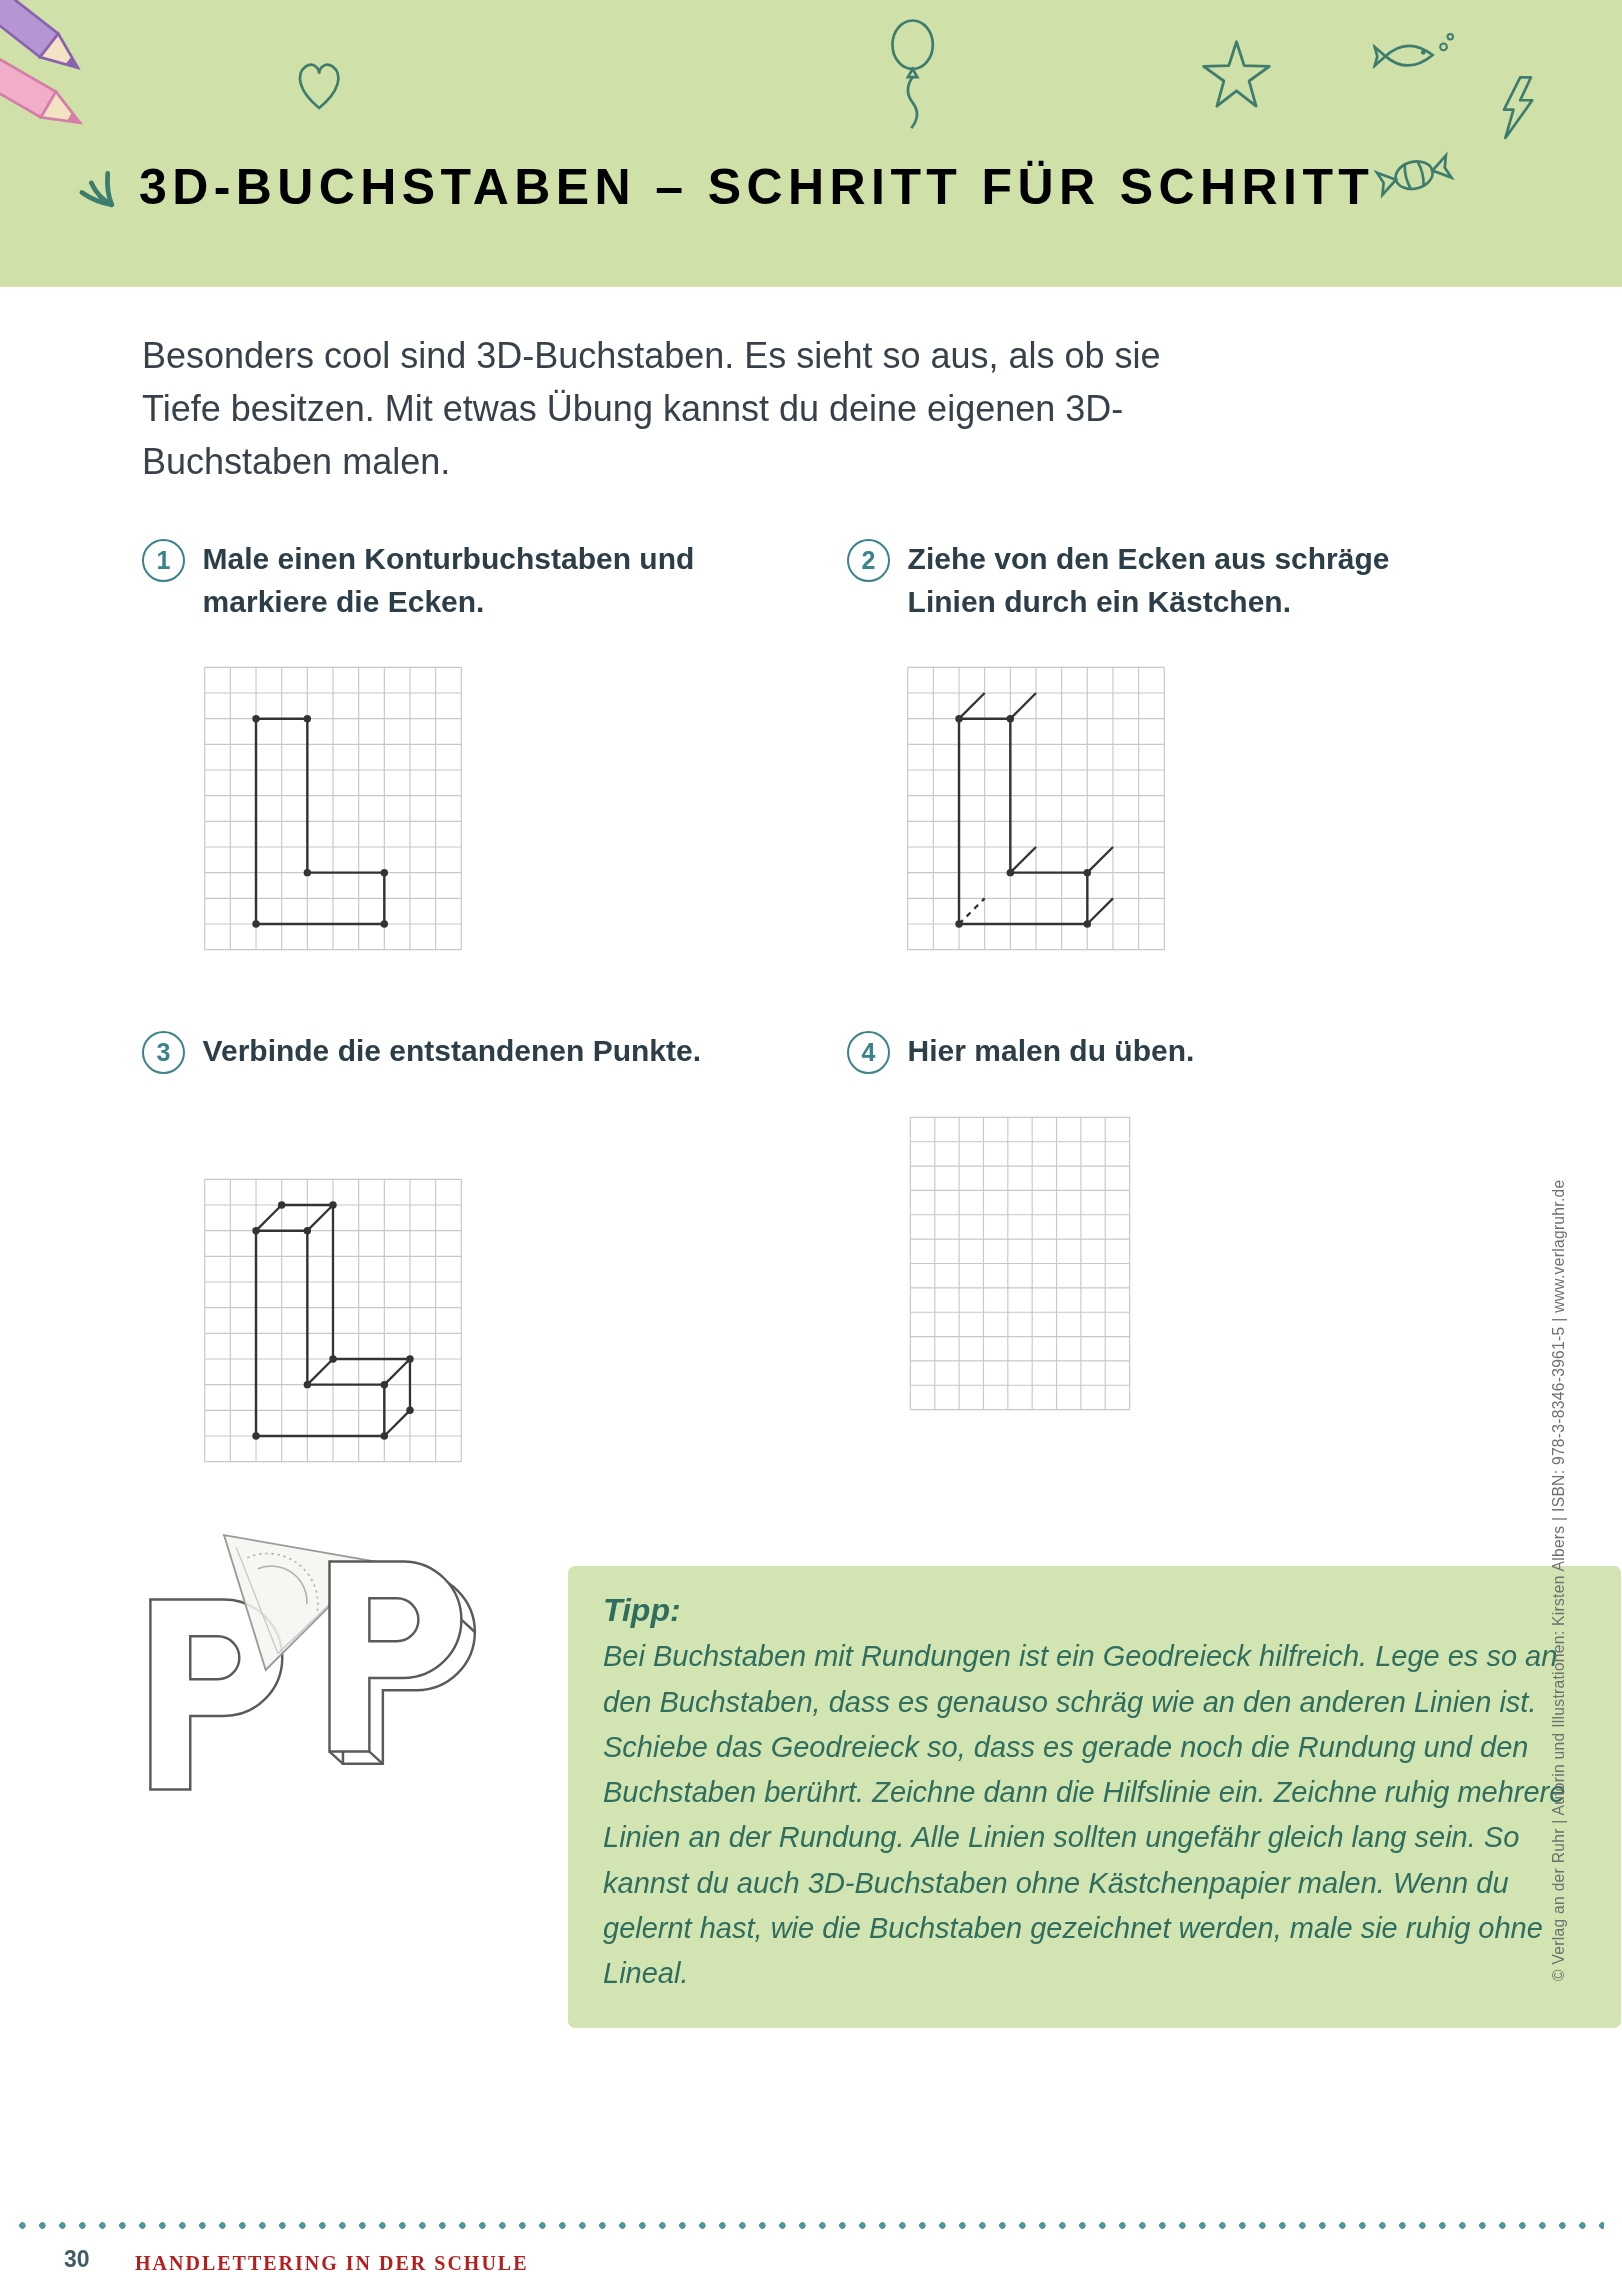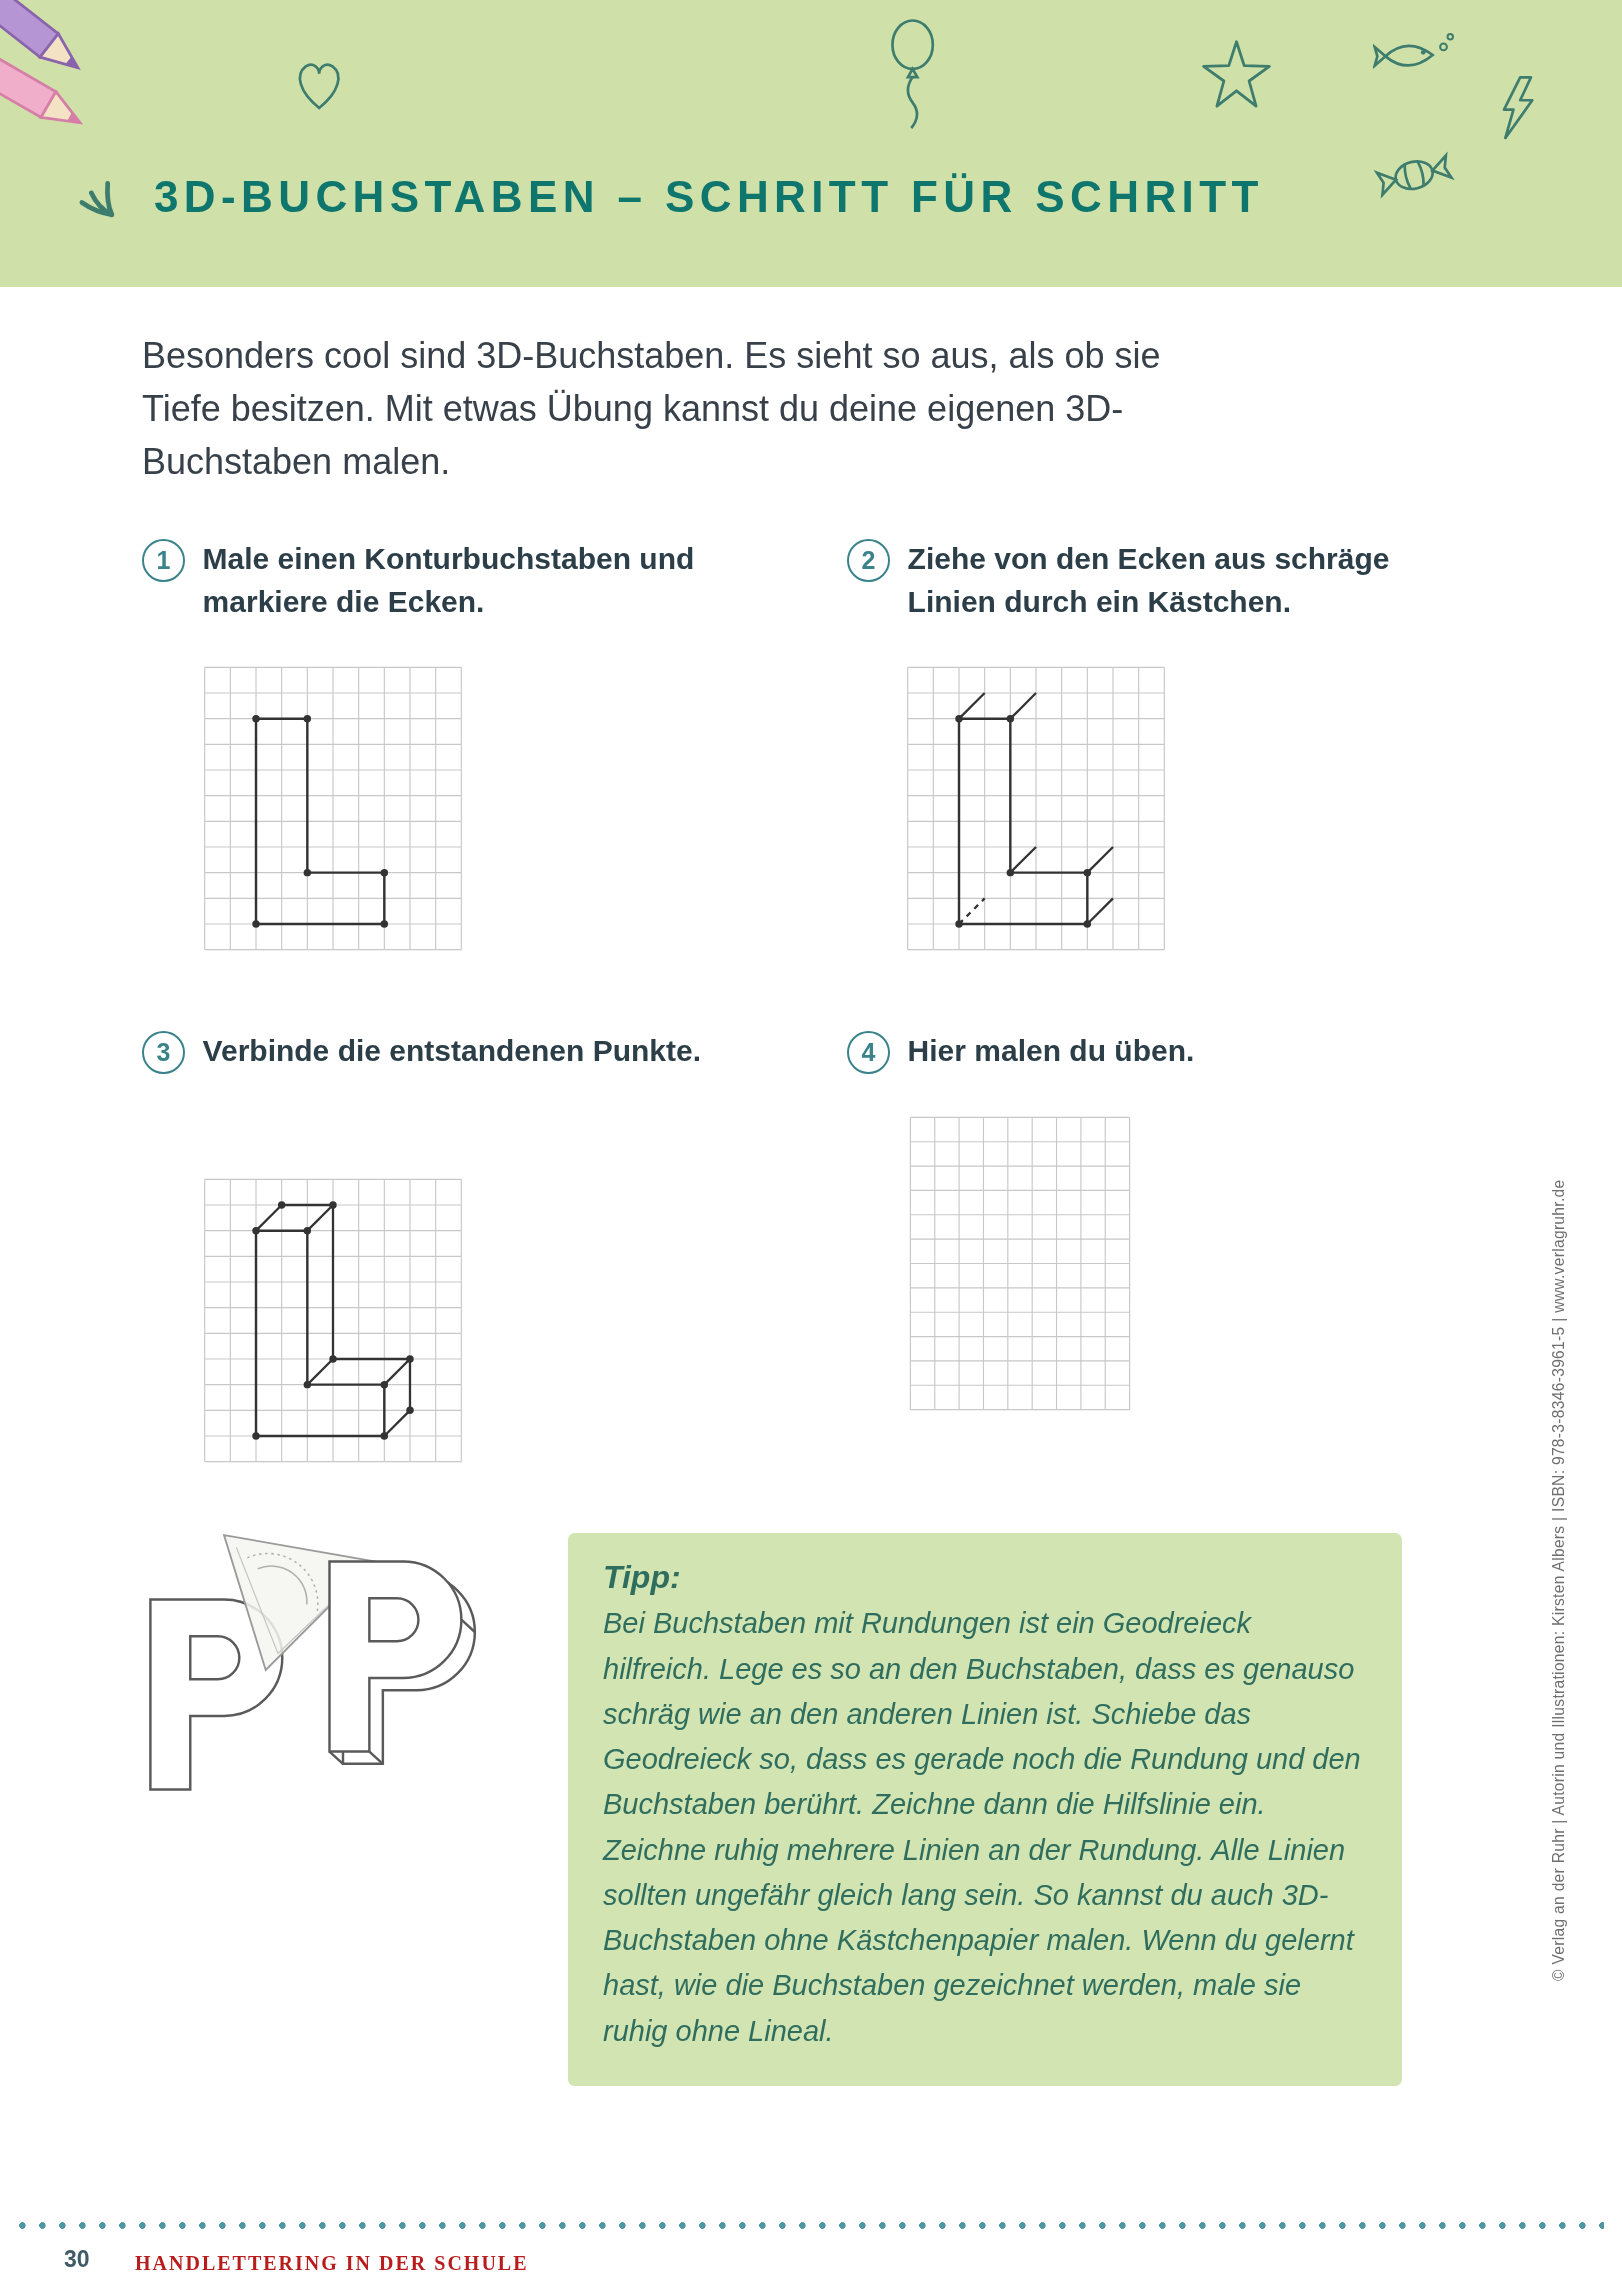--- a/index.html
+++ b/index.html
@@ -3,21 +3,21 @@
 <meta charset="utf-8">
 <style>
   html,body{margin:0;padding:0;background:#9a9a9a;}
   .page{position:relative;width:1623px;height:2295px;margin:0 auto;background:#ffffff;
         font-family:"Liberation Sans",sans-serif;overflow:hidden;}
 
   
   .header-band{position:absolute;left:0;top:0;width:1623px;height:287px;background:#cfe1a9;}
   .doodle{position:absolute;}
   .title-row{position:absolute;left:71px;top:157px;display:flex;align-items:center;gap:15px;}
-  .title{margin:15px;font-size:44px;font-weight:bold;letter-spacing:5.4px;color:#0f766e;}
+  .title{margin:0;font-size:50px;font-weight:bold;letter-spacing:5.4px;color:#000000;}
 
   
   .intro{position:absolute;left:142px;top:330px;width:1089px;margin:0;
          font-size:36px;line-height:1.47;color:#38414a;}
 
   
   .step{position:absolute;display:flex;gap:17.6px;align-items:flex-start;}
   #step1{left:142px;top:538px;} #step2{left:847px;top:538px;}
   #step3{left:142px;top:1030px;} #step4{left:847px;top:1030px;}
   .badge{flex:0 0 auto;width:39px;height:39px;border:2.7px solid #3a838b;border-radius:50%;
@@ -28,21 +28,21 @@
   
   .figure{position:absolute;}
   #fig-step1{left:203px;top:666px;}
   #fig-step2{left:906px;top:666px;}
   #fig-step3{left:203px;top:1178px;}
   #fig-practice{left:909px;top:1116px;}
 
   .p-illo{position:absolute;left:132px;top:1521px;}
 
   
-  .tip{position:absolute;left:568px;top:1533px;width:834px;box-sizing:border-box;
+  .tip{position:absolute;left:568px;top:1566px;width:1053px;box-sizing:border-box;
        background:#d2e4b2;border-radius:6.8px;padding:26px 35px 32px;}
   .tip-label{margin:0 0 5.4px;font-size:32px;font-weight:bold;font-style:italic;color:#2f6e5e;}
   .tip-text{margin:0;font-size:29px;font-style:italic;line-height:1.56;color:#2f6e5e;}
 
   
   .credit{position:absolute;left:1550px;top:1981px;transform:rotate(-90deg);
           transform-origin:0 0;white-space:nowrap;font-size:15.6px;color:#6f6f6f;letter-spacing:0.3px;}
   .footer-dots{position:absolute;left:19px;right:19px;top:2222px;height:6.8px;
           background-image:radial-gradient(circle at 3.4px 3.4px,#4f96a3 3px,transparent 3.4px);
           background-size:20px 6.8px;background-repeat:repeat-x;}

